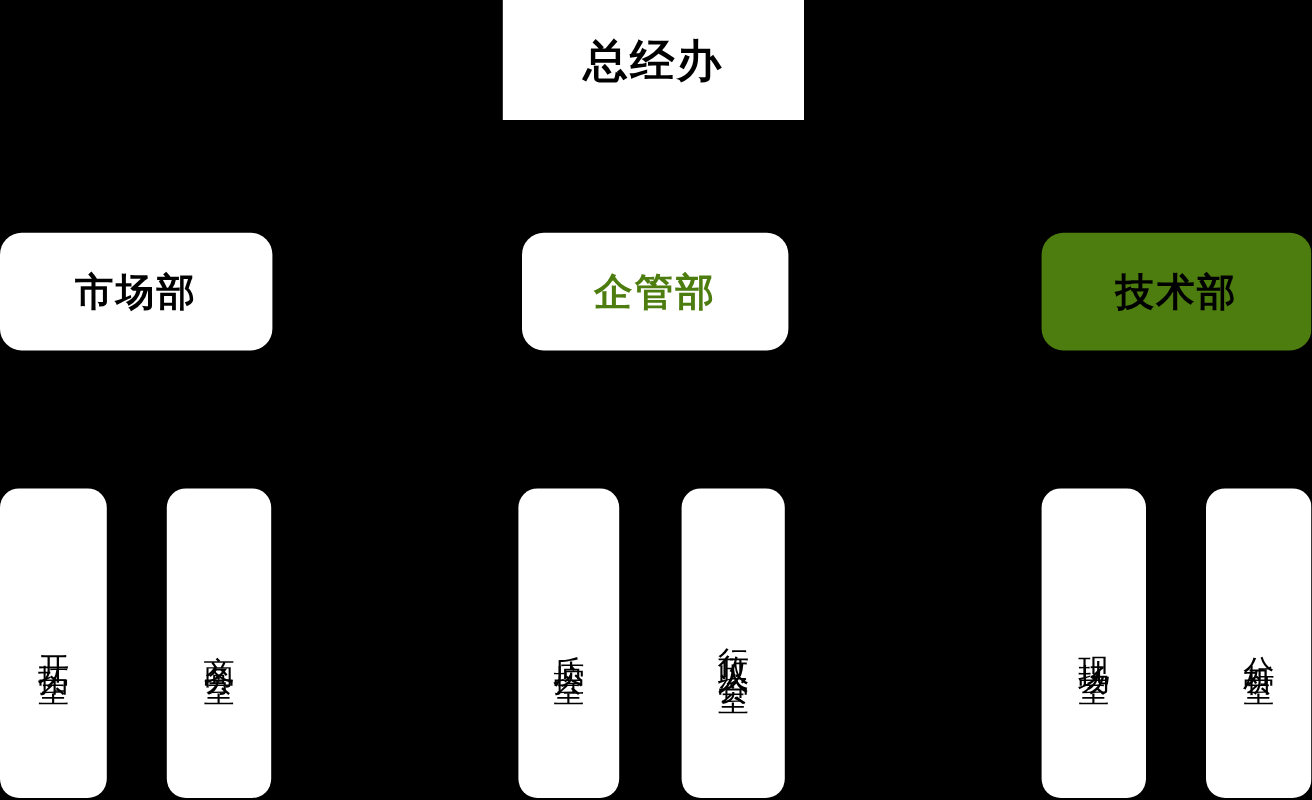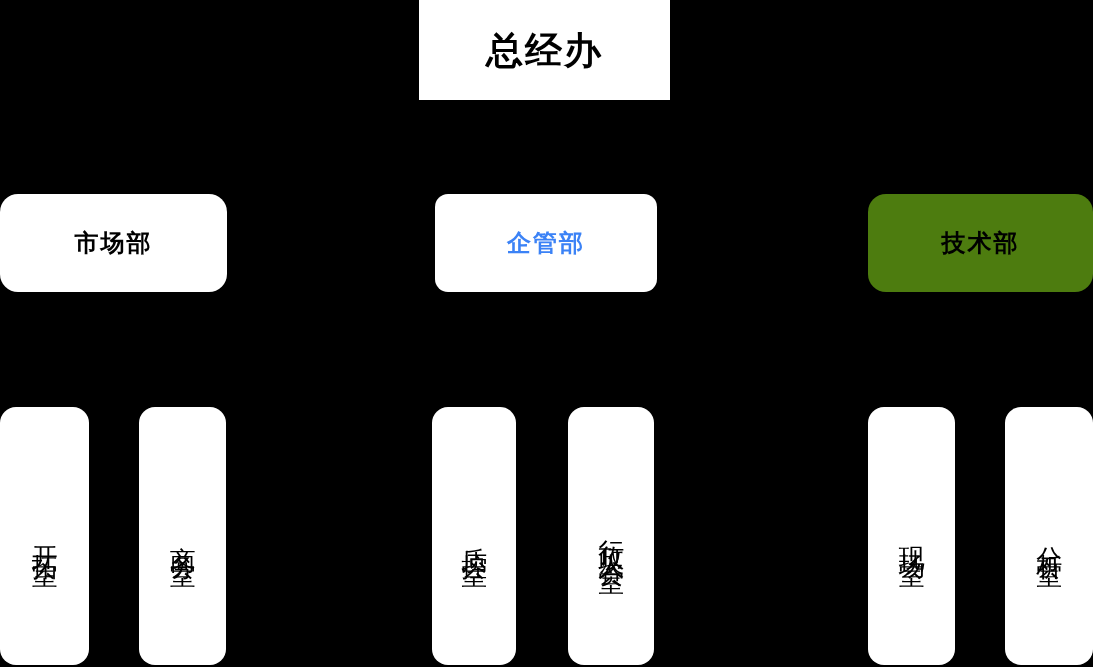--- a/index.html
+++ b/index.html
@@ -33,21 +33,21 @@
     font-size: 37px;
     font-weight: bold;
     letter-spacing: 2px;
     line-height: 1;
   }
   
   .lvl2 {
     border-radius: 18px;
   }
   .lvl2 .label {
-    font-size: 24px;
+    font-size: 32px;
     font-weight: bold;
     letter-spacing: 2px;
     line-height: 1;
   }
   
   .lvl3 {
     border-radius: 16px;
   }
   .lvl3 .label {
     font-size: 26px;
@@ -62,21 +62,21 @@
 </head>
 <body>
 
 <div id="canvas" style="background: rgb(0, 0, 0);">
     <div class="node lvl1" style="left: 419px; top: 0px; width: 251px; height: 100px; background: rgb(255, 255, 255); color: rgb(0, 0, 0);">
       <span class="label">总经办</span>
     </div>
     <div class="node lvl2" style="left: 0px; top: 194px; width: 227px; height: 98px; background: rgb(255, 255, 255); color: rgb(0, 0, 0);">
       <span class="label">市场部</span>
     </div>
-    <div class="node lvl2" style="left: 435px; top: 194px; width: 222px; height: 98px; background: rgb(255, 255, 255); color: #3b82f6; border-radius: 13px;">
+    <div class="node lvl2" style="left: 435px; top: 194px; width: 222px; height: 98px; background: rgb(255, 255, 255); color: #4d7c0f;">
       <span class="label">企管部</span>
     </div>
     <div class="node lvl2" style="left: 868px; top: 194px; width: 225px; height: 98px; background: #4d7c0f; color: rgb(0, 0, 0);">
       <span class="label">技术部</span>
     </div>
     <div class="node lvl3" style="left: 0px; top: 407px; width: 89px; height: 258px; background: rgb(255, 255, 255); color: rgb(0, 0, 0);">
       <span class="label">开拓室</span>
     </div>
     <div class="node lvl3" style="left: 139px; top: 407px; width: 87px; height: 258px; background: rgb(255, 255, 255); color: rgb(0, 0, 0);">
       <span class="label">商务室</span>

